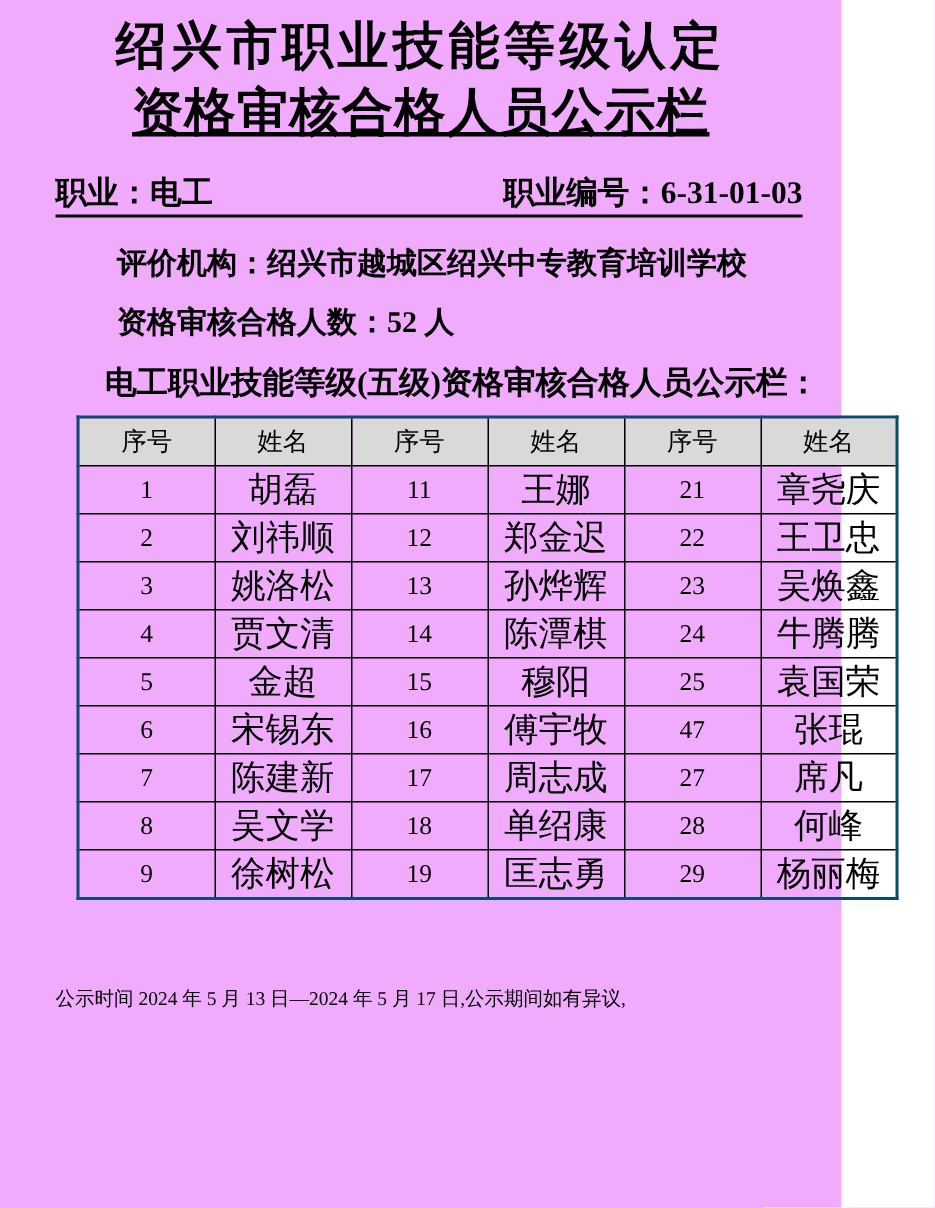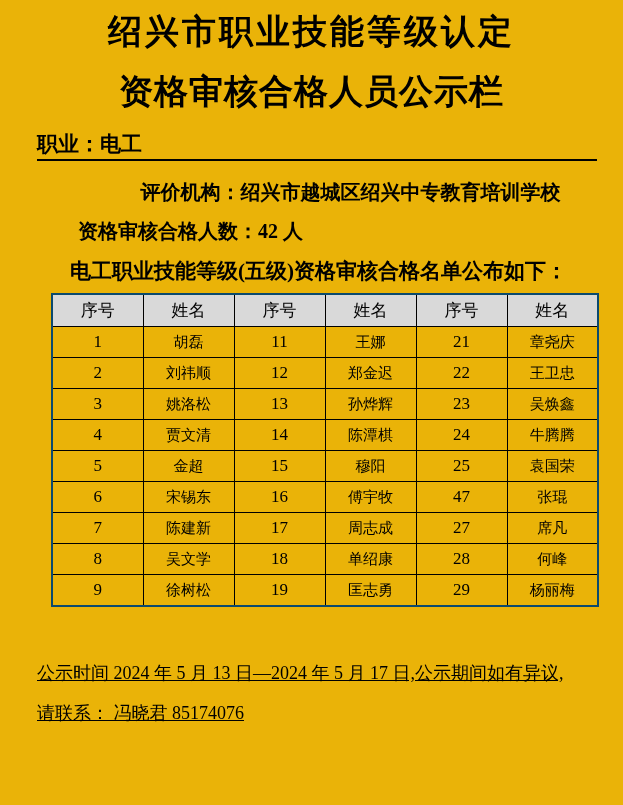--- a/index.html
+++ b/index.html
@@ -8,55 +8,55 @@
     background: #ffffff;
     color: #000000;
   }
   body {
     width: 623px;
     height: 805px;
     font-family: "Liberation Serif", "DejaVu Serif", serif;
     overflow: hidden;
   }
   .page {
-    width: 623px;
+    width: 561px;
     height: 805px;
     position: relative;
-    background: #eab308;
+    background: #f0abfc;
   }
   .title-line {
     text-align: center;
     font-weight: bold;
     font-size: 34px;
     line-height: 36px;
     margin: 0;
   }
   .title-line.first  { padding-top: 14px; letter-spacing: 3px; }
-  .title-line.second { margin-top: 24px;  letter-spacing: 1px; }
+  .title-line.second { margin-top: 8px;  letter-spacing: 1px; text-decoration: underline; }
 
   .info-line {
     display: flex;
     justify-content: space-between;
     align-items: baseline;
     font-weight: bold;
     font-size: 21px;
     line-height: 25px;
     margin: 22px 26px 0 37px;
     padding-bottom: 2px;
     border-bottom: 2px solid #000;
     white-space: nowrap;
   }
   .meta-line {
     font-weight: bold;
     font-size: 20px;
     line-height: 24px;
     margin: 15px 0 0 78px;
     white-space: nowrap;
   }
-  .meta-line.first { margin-top: 19px; text-align: center; }
+  .meta-line.first { margin-top: 19px; }
   .list-intro {
     font-weight: bold;
     font-size: 21px;
     line-height: 26px;
     margin: 15px 0 0 70px;
     white-space: nowrap;
   }
   table.roster {
     border-collapse: collapse;
     table-layout: fixed;
@@ -72,50 +72,50 @@
     padding: 0;
     overflow: hidden;
   }
   table.roster th {
     height: 31px;
     font-weight: normal;
     font-size: 17px;
   }
   table.roster td {
     height: 30px;
-    font-size: 15px;
+    font-size: 23px;
   }
   table.roster td.seq { font-size: 17px; }
   .footer {
     margin: 54px 0 0 37px;
-    font-size: 18px;
+    font-size: 13px;
     line-height: 24px;
-    text-decoration: underline;
   }
   .footer .footer-line2 { margin-top: 16px; }
 </style>
 </head>
 <body>
 
 <div class="page">
 
   <h1 class="title-line first">绍兴市职业技能等级认定</h1>
 
   <h1 class="title-line second">资格审核合格人员公示栏</h1>
 
   <div class="info-line">
     <span>职业：电工</span>
+    <span>职业编号：6-31-01-03</span>
   </div>
 
   <div class="meta-line first">评价机构：绍兴市越城区绍兴中专教育培训学校</div>
 
 
-  <div class="meta-line">资格审核合格人数：42 人</div>
-
-  <div class="list-intro">电工职业技能等级(五级)资格审核合格名单公布如下：</div>
+  <div class="meta-line">资格审核合格人数：52 人</div>
+
+  <div class="list-intro">电工职业技能等级(五级)资格审核合格人员公示栏：</div>
 
   <table class="roster">
     <thead>
       <tr id="table-head-row">
           <th style="background: rgb(217, 217, 217);">序号</th>
           <th style="background: rgb(217, 217, 217);">姓名</th>
           <th style="background: rgb(217, 217, 217);">序号</th>
           <th style="background: rgb(217, 217, 217);">姓名</th>
           <th style="background: rgb(217, 217, 217);">序号</th>
           <th style="background: rgb(217, 217, 217);">姓名</th>
@@ -192,16 +192,15 @@
           <td class="seq">19</td>
           <td class="name">匡志勇</td>
           <td class="seq">29</td>
           <td class="name">杨丽梅</td>
         </tr>
       </tbody>
   </table>
 
   <div class="footer">
     <div class="footer-line1">公示时间 2024 年 5 月 13 日—2024 年 5 月 17 日,公示期间如有异议,</div>
-    <div class="footer-line2">请联系： 冯晓君 85174076</div>
   </div>
 
 </div>
 
 </body></html>

